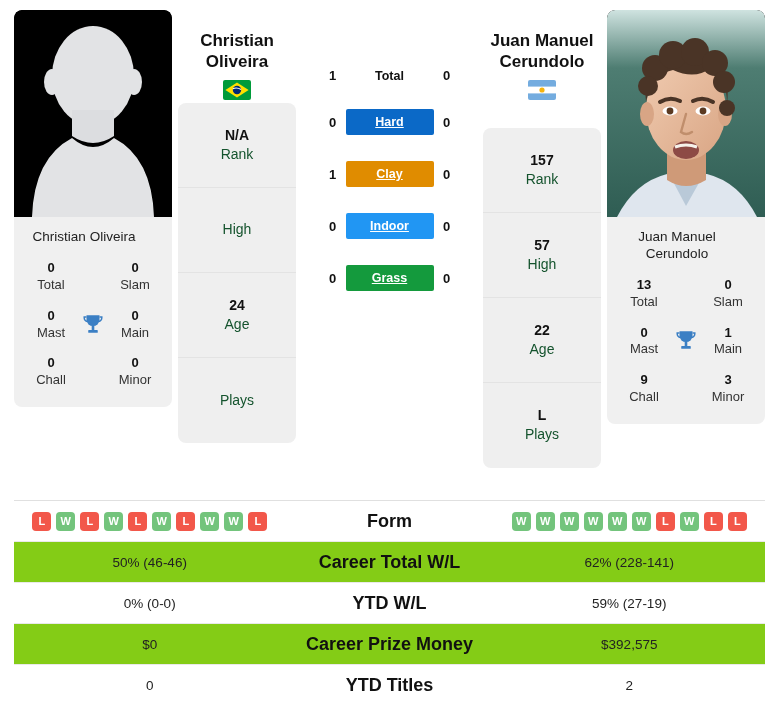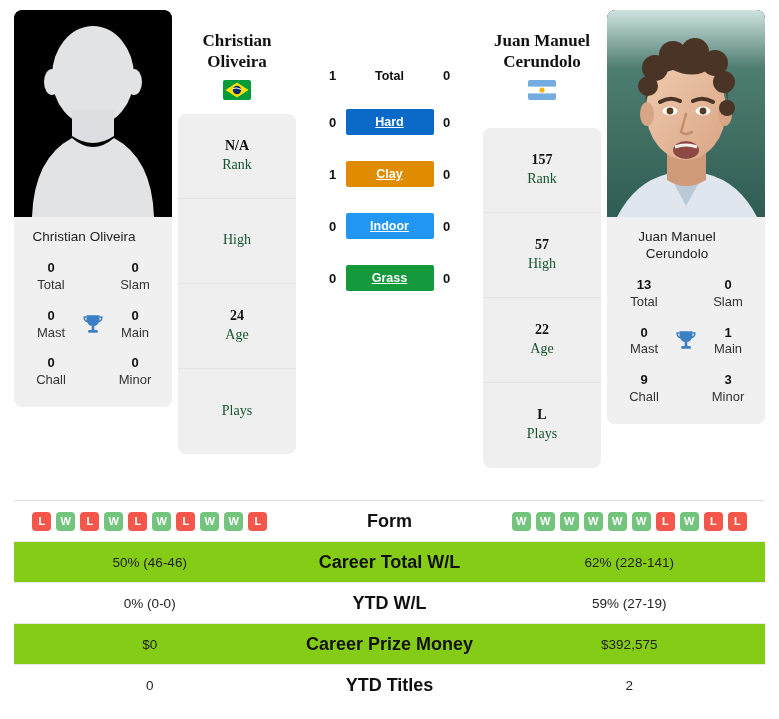--- a/index.html
+++ b/index.html
@@ -66,39 +66,38 @@
   .trophy-cell { grid-row: 2; grid-column: 2; width: 34px; display: flex; justify-content: center; }
 
   
   .statcol {
     width: 118px;
     flex: 0 0 118px;
     margin: 0 6px;
     display: flex;
     flex-direction: column;
     align-items: center;
-    font-family: Liberation Serif, serif;
   }
   .pl-name {
     text-align: center;
     font-size: 17px;
     font-weight: bold;
     line-height: 1.25;
     color: #111;
     padding-top: 20px;
     min-height: 52px;
   }
   .flag {
     margin: 7px auto 0 auto;
     width: 28px; height: 20px;
     display: block;
     border-radius: 2px;
   }
   .stat-stack {
-    margin-top: 14px;
+    margin-top: 3px;
     width: 118px;
     background: #efefef;
     border-radius: 8px;
     overflow: hidden;
   }
   .stat-stack.right-stack { margin-top: 28px; }
   .stat-box {
     height: 85px;
     display: flex;
     flex-direction: column;

